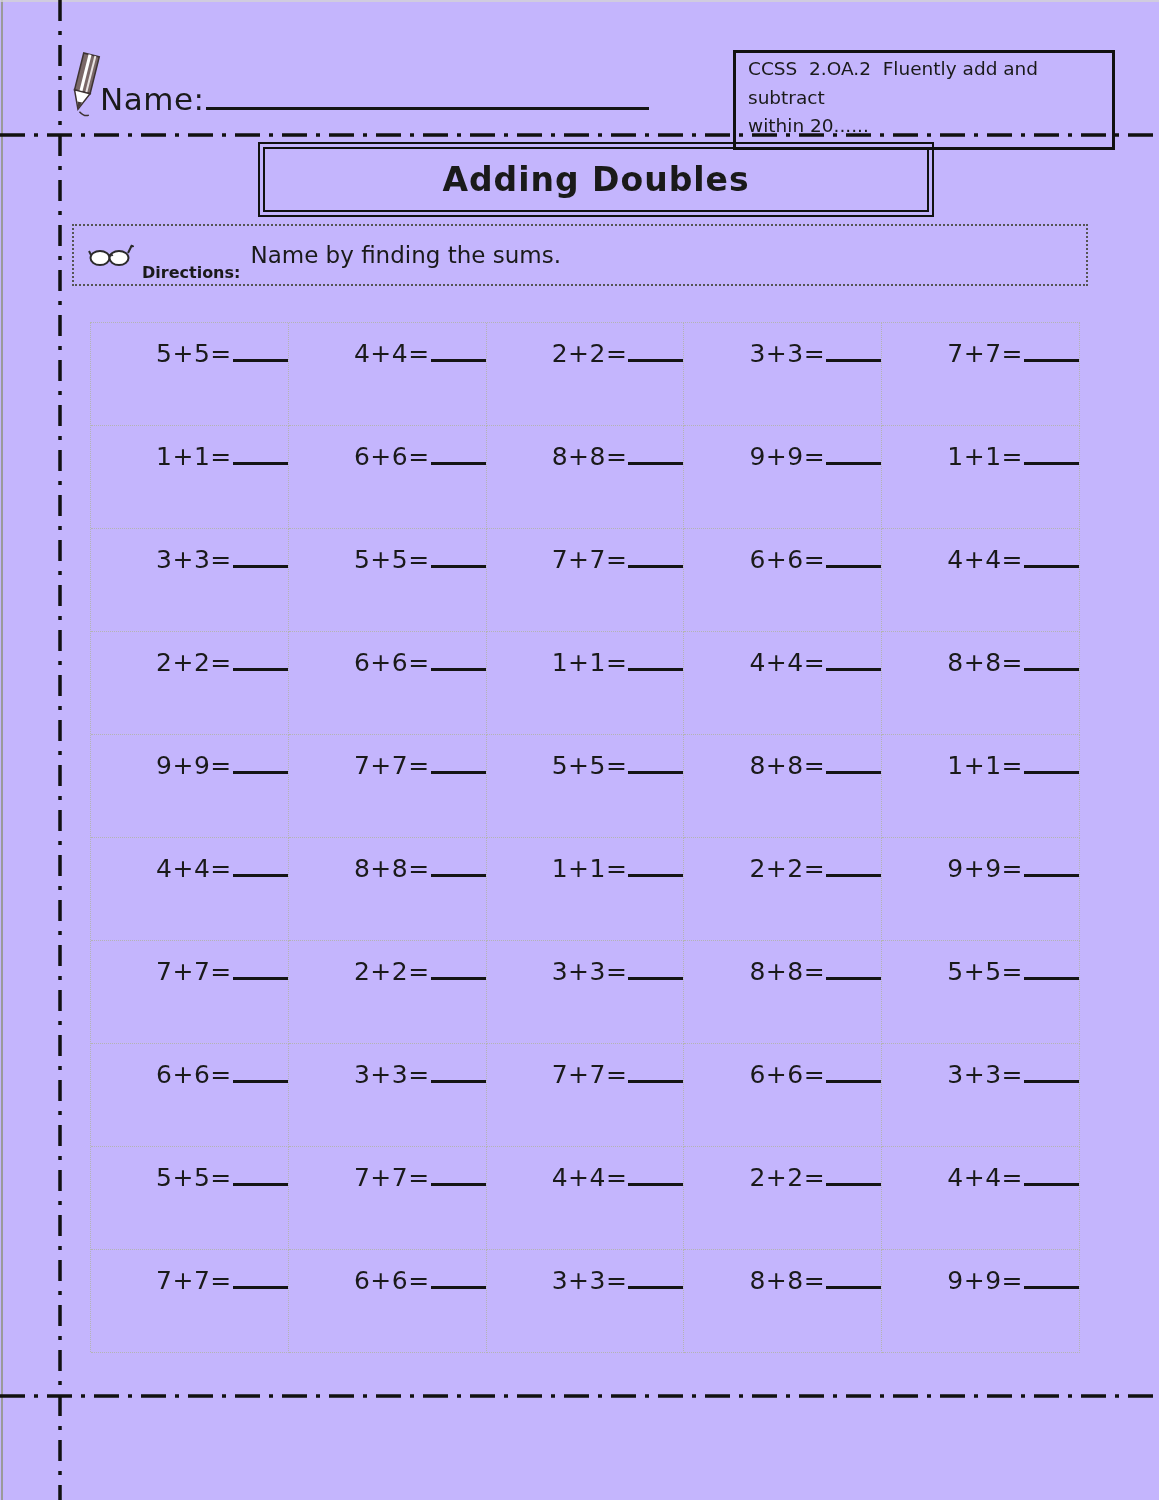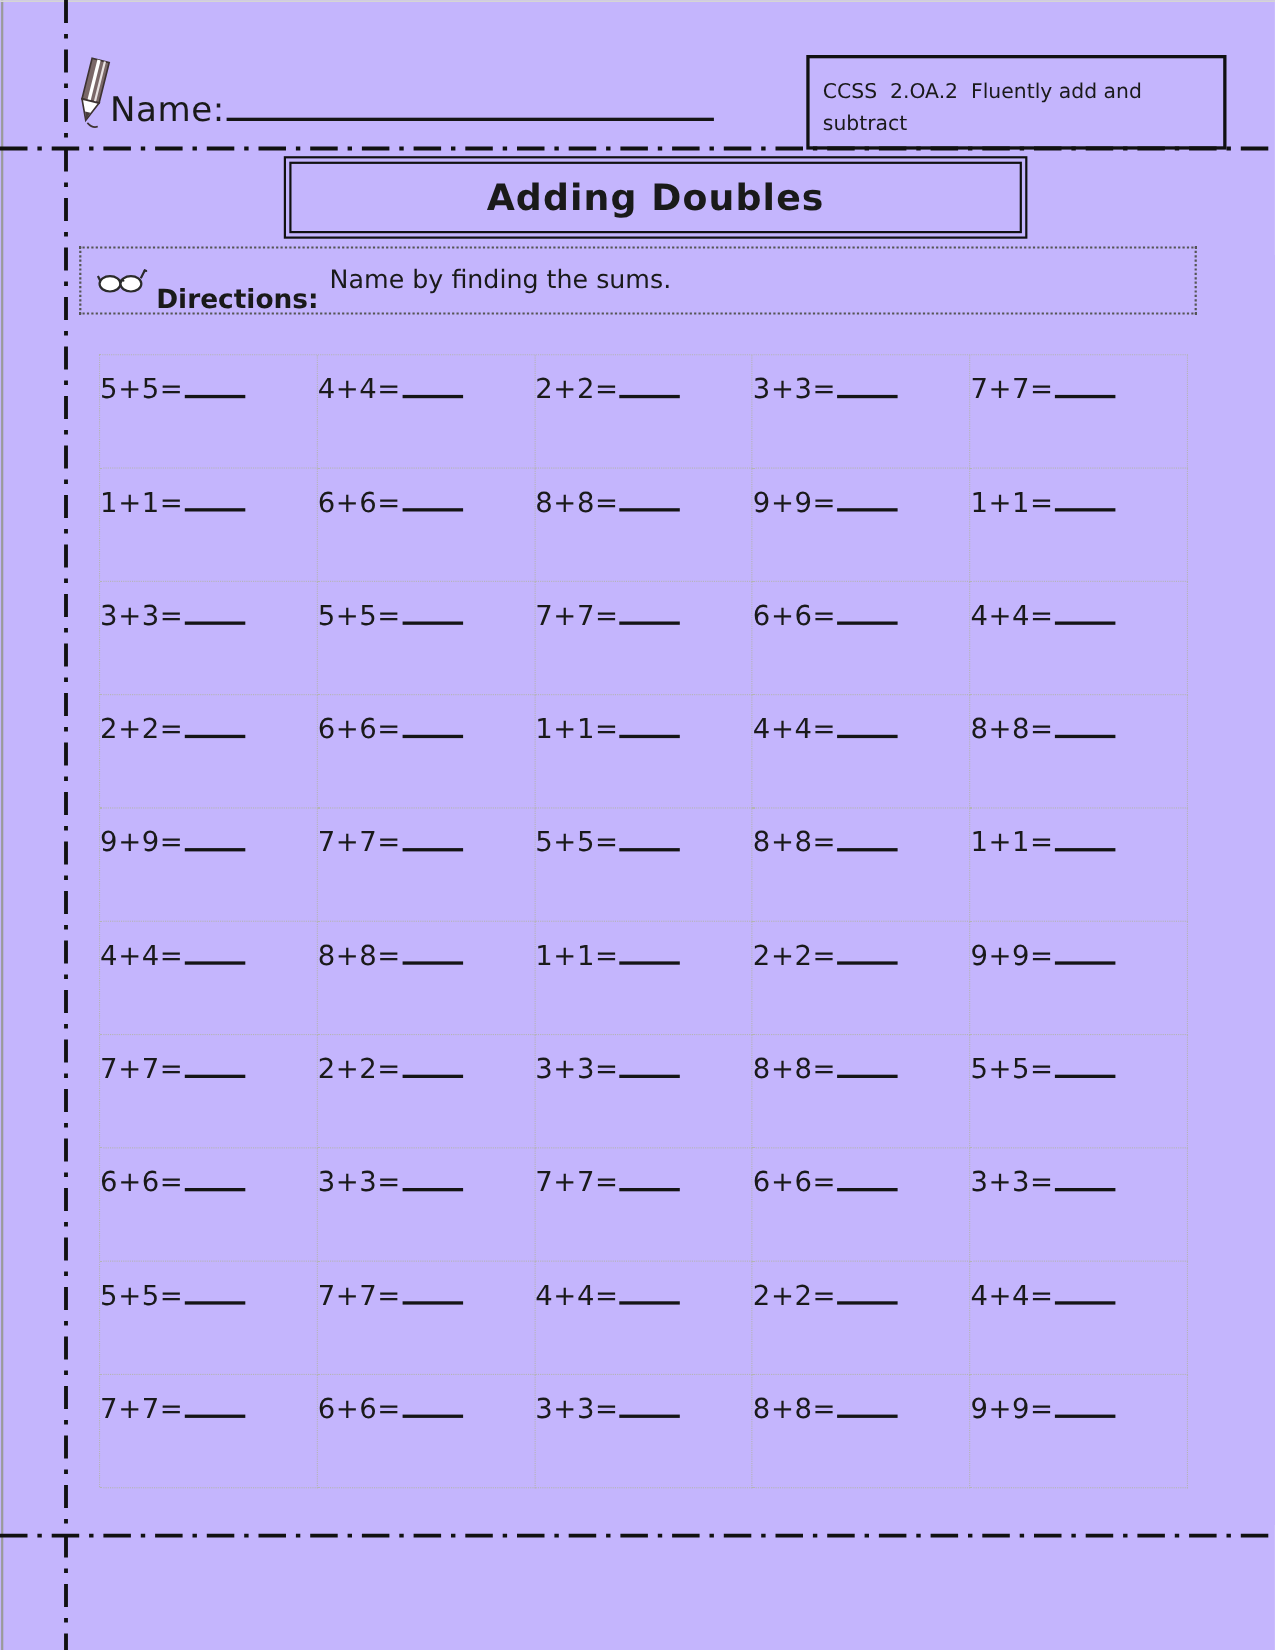--- a/index.html
+++ b/index.html
@@ -8,39 +8,39 @@
 
   
   .margin-lines { position: absolute; left: 0; top: 0; width: 1159px; height: 1500px; pointer-events: none; }
 
   
   .pencil-icon { position: absolute; left: 58px; top: 48px; width: 52px; height: 74px; }
   .name-row { position: absolute; left: 100px; top: 76px; font-size: 31px; letter-spacing: 0.5px; white-space: nowrap; }
   .name-underline { display: inline-block; width: 443px; border-bottom: 3px solid #151515; height: 34px; margin-left: 2px; }
 
   .ccss-box { position: absolute; left: 733px; top: 50px; width: 382px; min-height: 73px;
-              border: 3px solid #111; padding: 17px 10px 6px 12px; font-size: 18.5px; line-height: 1.55; }
+              border: 3px solid #111; padding: 2px 10px 6px 12px; font-size: 18.5px; line-height: 1.55; }
 
   .title-box { position: absolute; left: 258px; top: 142px; width: 676px; height: 75px;
                border: 2px solid #111; padding: 3px; }
   .title-inner { width: 100%; height: 100%; border: 2px solid #111; display: flex; align-items: center; justify-content: center; }
   .title-text { font-size: 33px; font-weight: bold; letter-spacing: 1px; }
 
   .directions-box { position: absolute; left: 72px; top: 224px; width: 1016px; height: 62px;
                     border: 2px dotted #555; display: flex; align-items: center; padding: 0 14px; }
   .glasses-icon { width: 46px; height: 26px; margin-right: 8px; flex: 0 0 auto; }
-  .directions-label { font-size: 24px; font-weight: bold; margin-right: 10px; white-space: nowrap; margin-top: 34px; }
+  .directions-label { font-size: 16px; font-weight: bold; margin-right: 10px; white-space: nowrap; margin-top: 34px; }
   .directions-text { font-size: 23px; white-space: nowrap; }
 
   
   .problems-grid { position: absolute; left: 90px; top: 322px; width: 990px; height: 1030px;
                    display: grid; grid-template-columns: repeat(5, 1fr); grid-auto-rows: 103px;
                    border-top: 1px dotted #b4b4b4; border-left: 1px dotted #b4b4b4; }
   .cell { border-right: 1px dotted #b4b4b4; border-bottom: 1px dotted #b4b4b4;
-          padding-top: 15px; text-align: left; font-size: 25px; letter-spacing: 0.5px; }
+          padding-top: 15px; text-align: right; font-size: 25px; letter-spacing: 0.5px; }
   .blank { display: inline-block; width: 55px; height: 24px; border-bottom: 3px solid #151515; margin-left: 1px; vertical-align: baseline; }
 </style>
 </head>
 <body>
 
 <div class="page">
 
   <svg class="margin-lines" width="1159" height="1500" viewBox="0 0 1159 1500">
     <line x1="2" y1="0" x2="2" y2="1500" stroke="#9a9a9a" stroke-width="2"></line>
     <line x1="0" y1="1" x2="1159" y2="1" stroke="#d5d5d5" stroke-width="1.5"></line>
@@ -59,20 +59,21 @@
       <path d="M28 64 q6 4 10 1" fill="none" stroke="#3d3232" stroke-width="1.5"></path>
     </g>
   </svg>
 
   <div class="name-row">
     <span>Name:</span><span class="name-underline"></span>
   </div>
 
   <div class="ccss-box">
     <div style="white-space: pre-wrap;">CCSS  2.OA.2  Fluently add and subtract</div>
+    <div>within 20......</div>
   </div>
 
   <div class="title-box">
     <div class="title-inner">
       <span class="title-text">Adding Doubles</span>
     </div>
   </div>
 
   <div class="directions-box">
     <svg class="glasses-icon" viewBox="0 0 46 26">

